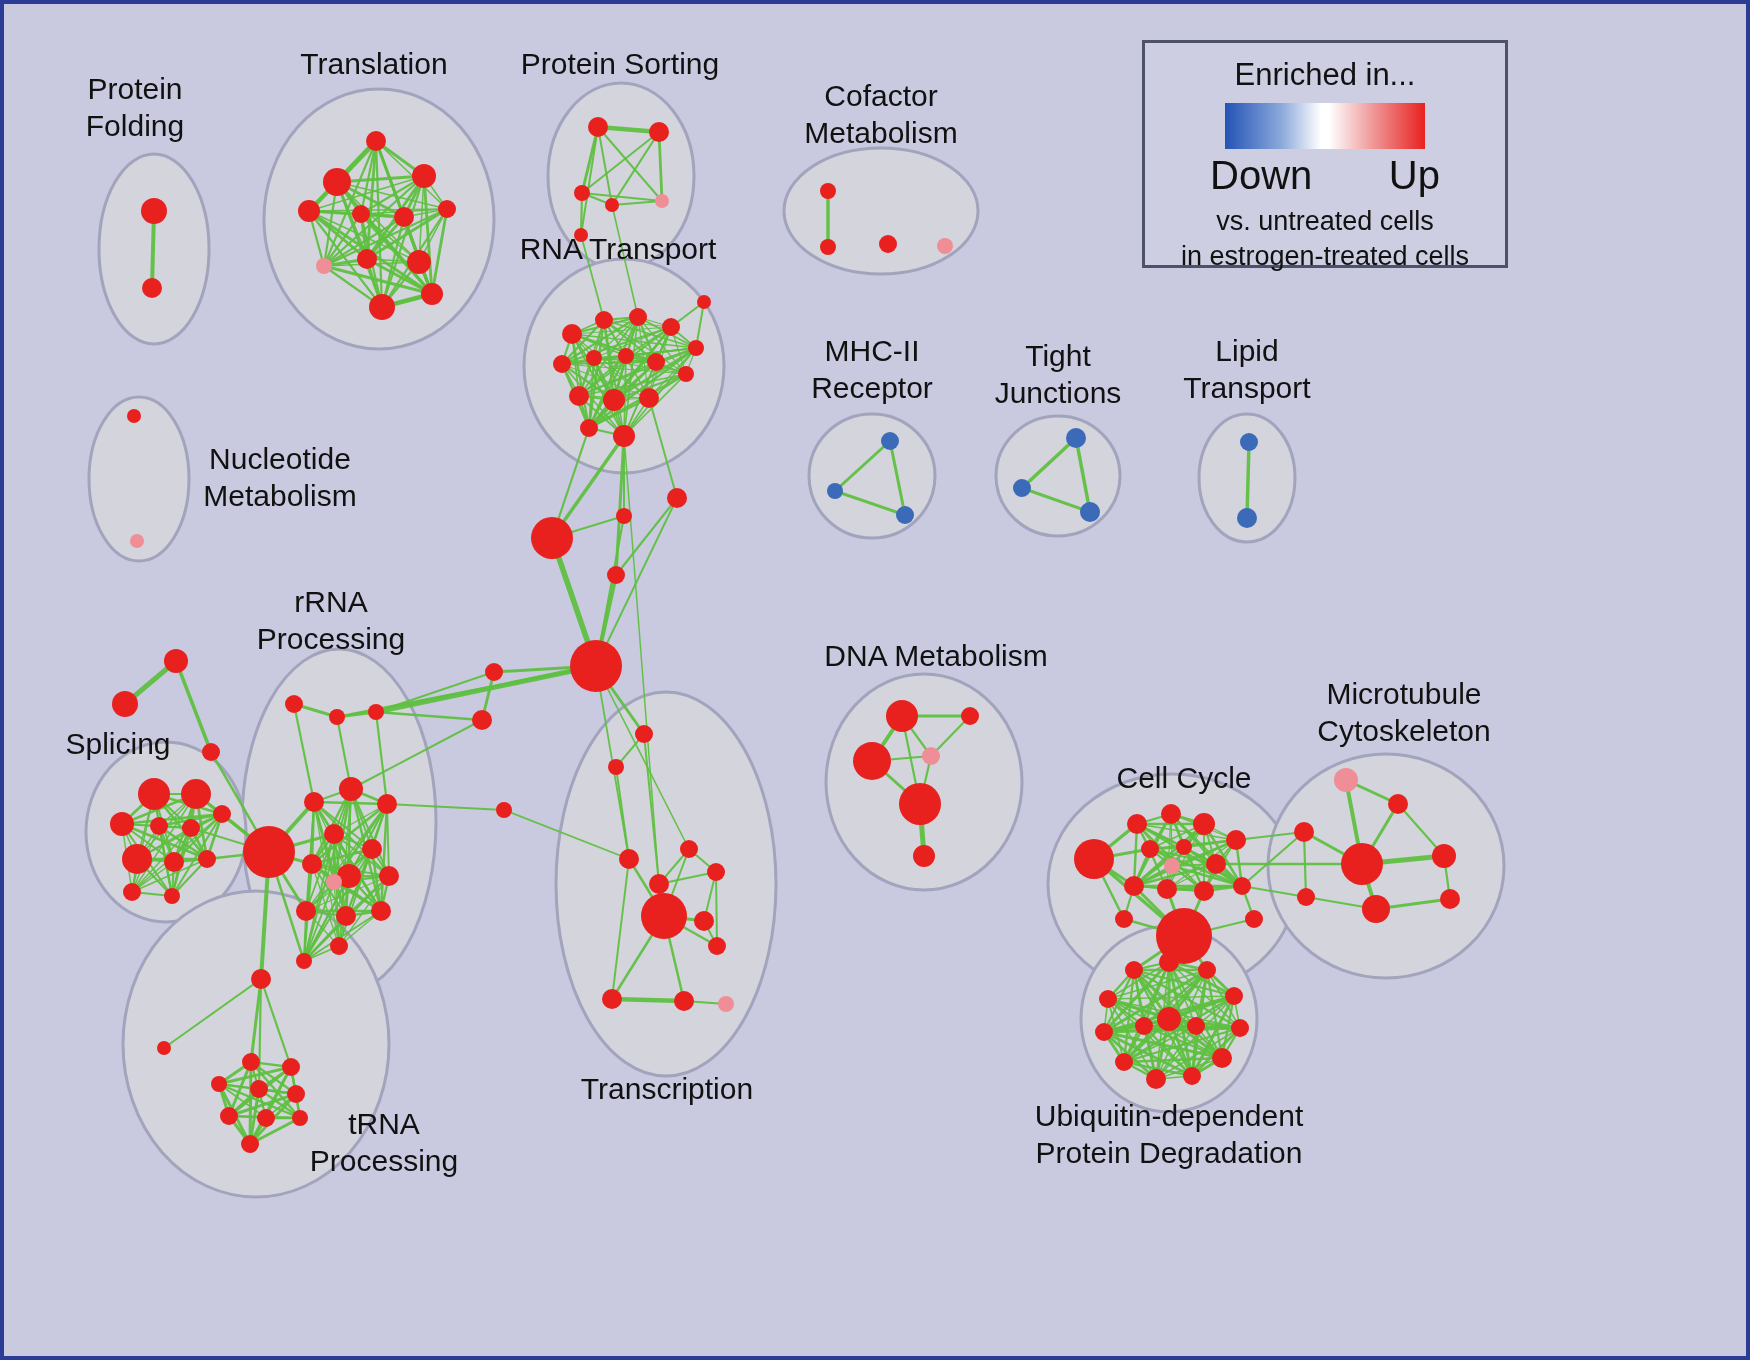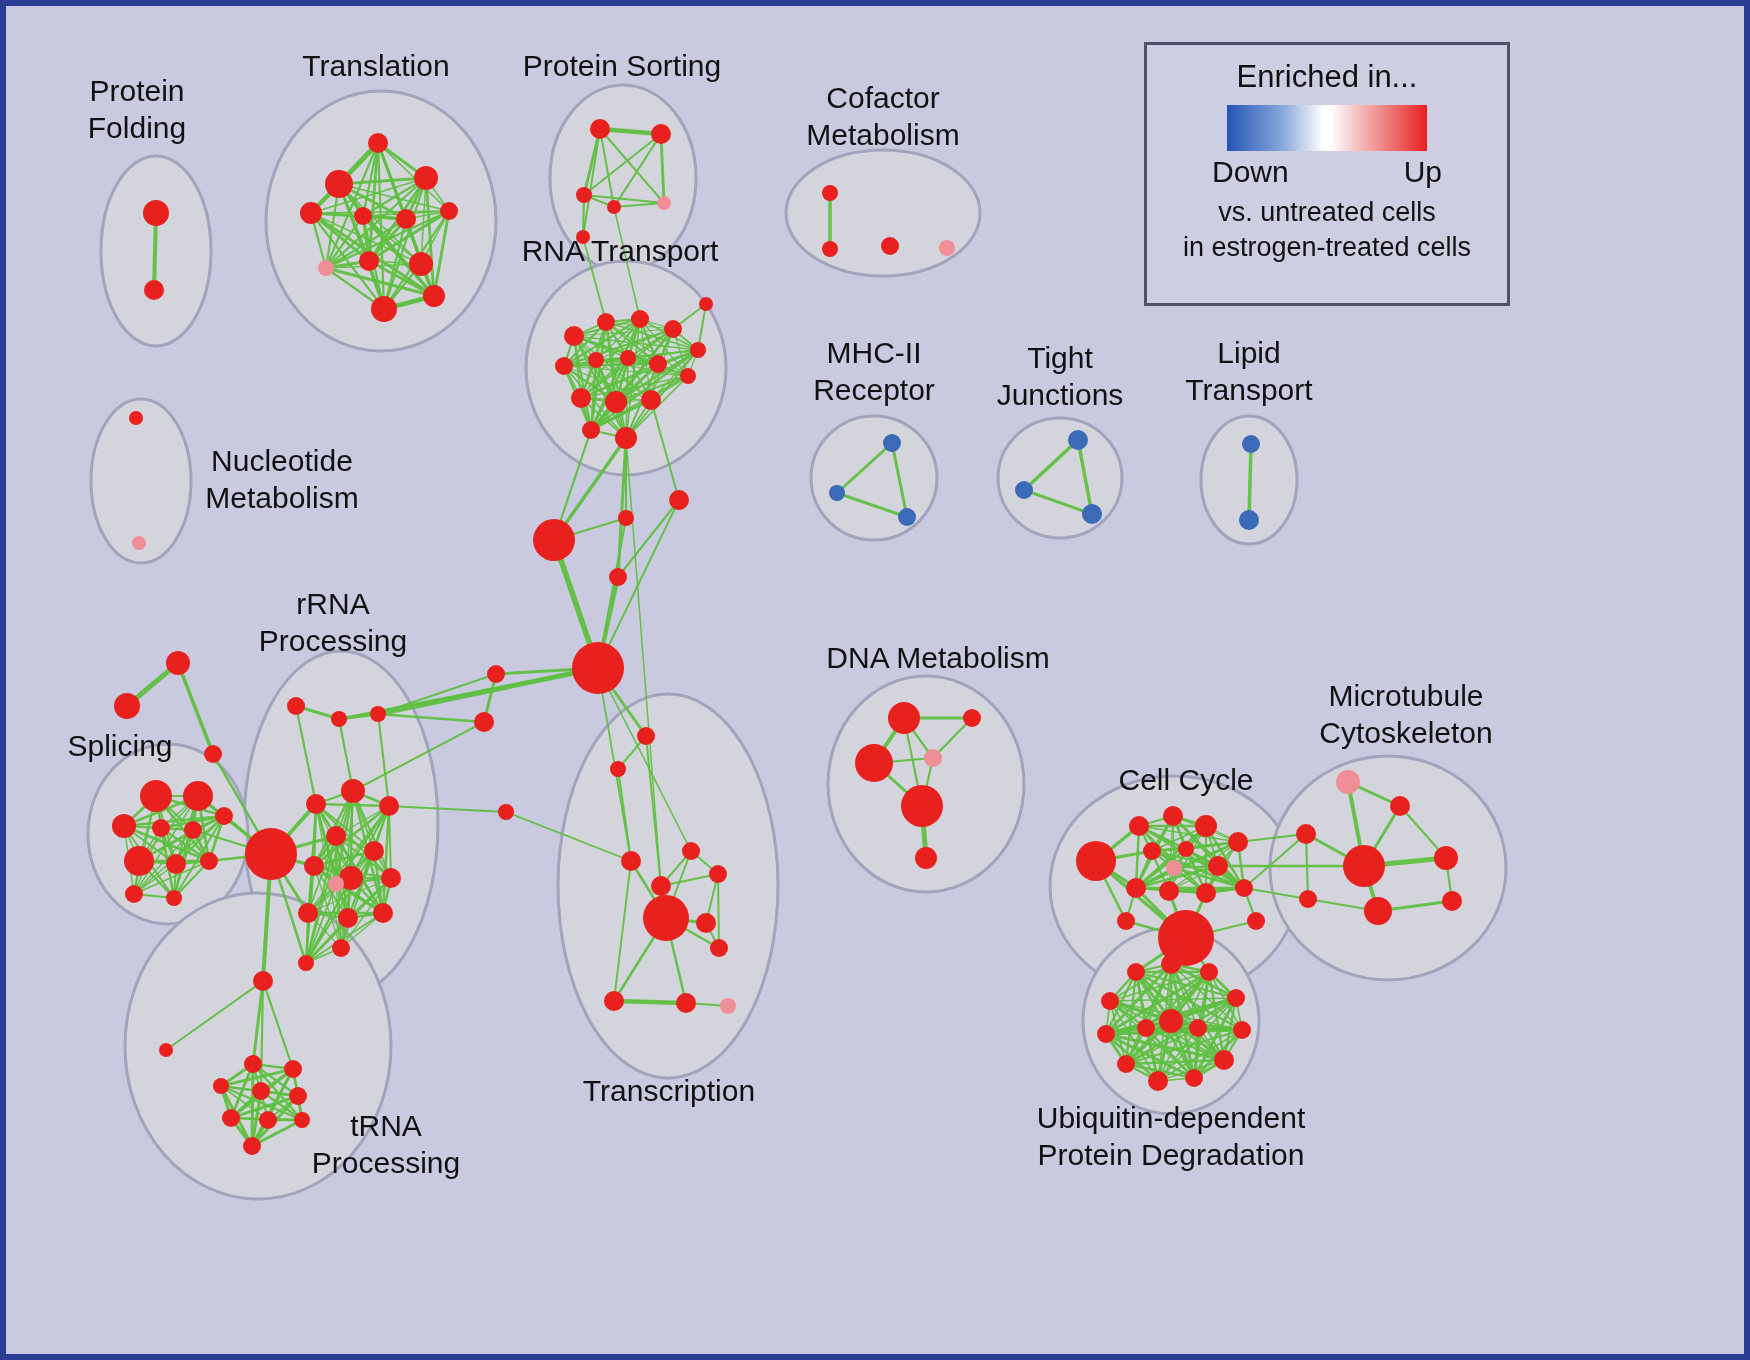--- a/index.html
+++ b/index.html
@@ -1,44 +1,44 @@
 <!DOCTYPE html>
 <html><head>
 <meta charset="utf-8">
 <style>
   html,body { margin:0; padding:0; background:#ffffff; }
   .figure {
     position:relative;
     width:1750px; height:1360px;
     box-sizing:border-box;
-    border:6px solid #6d28d9;
+    border:4px solid #6d28d9;
     background:#c9cadf;
     font-family:"Liberation Sans", sans-serif;
     overflow:hidden;
   }
   .figure svg { position:absolute; left:0; top:0; }
   .legend {
     position:absolute;
     left:1138px; top:36px;
-    width:366px; height:264px;
+    width:366px; height:228px;
     box-sizing:border-box;
     border:3px solid #4d5268;
     background:#cdcee1;
     text-align:center;
     color:#111;
   }
   .legend-title { font-size:31px; margin-top:14px; }
   .gradient-bar {
     width:200px; height:46px;
     margin:10px auto 4px auto;
   }
   .legend-row {
     width:230px; margin:0 auto;
     display:flex; justify-content:space-between;
-    font-size:30px;
+    font-size:40px;
     gap:44px;
   }
   .legend-caption { font-size:27px; line-height:1.3; margin-top:6px; }
 </style>
 </head>
 <body>
 
 <div class="figure" id="figure" style="background: rgb(201, 202, 223); border-color: rgb(44, 59, 148);">
 
   <svg id="network-svg" width="1750" height="1360" viewBox="0 0 1750 1360">

